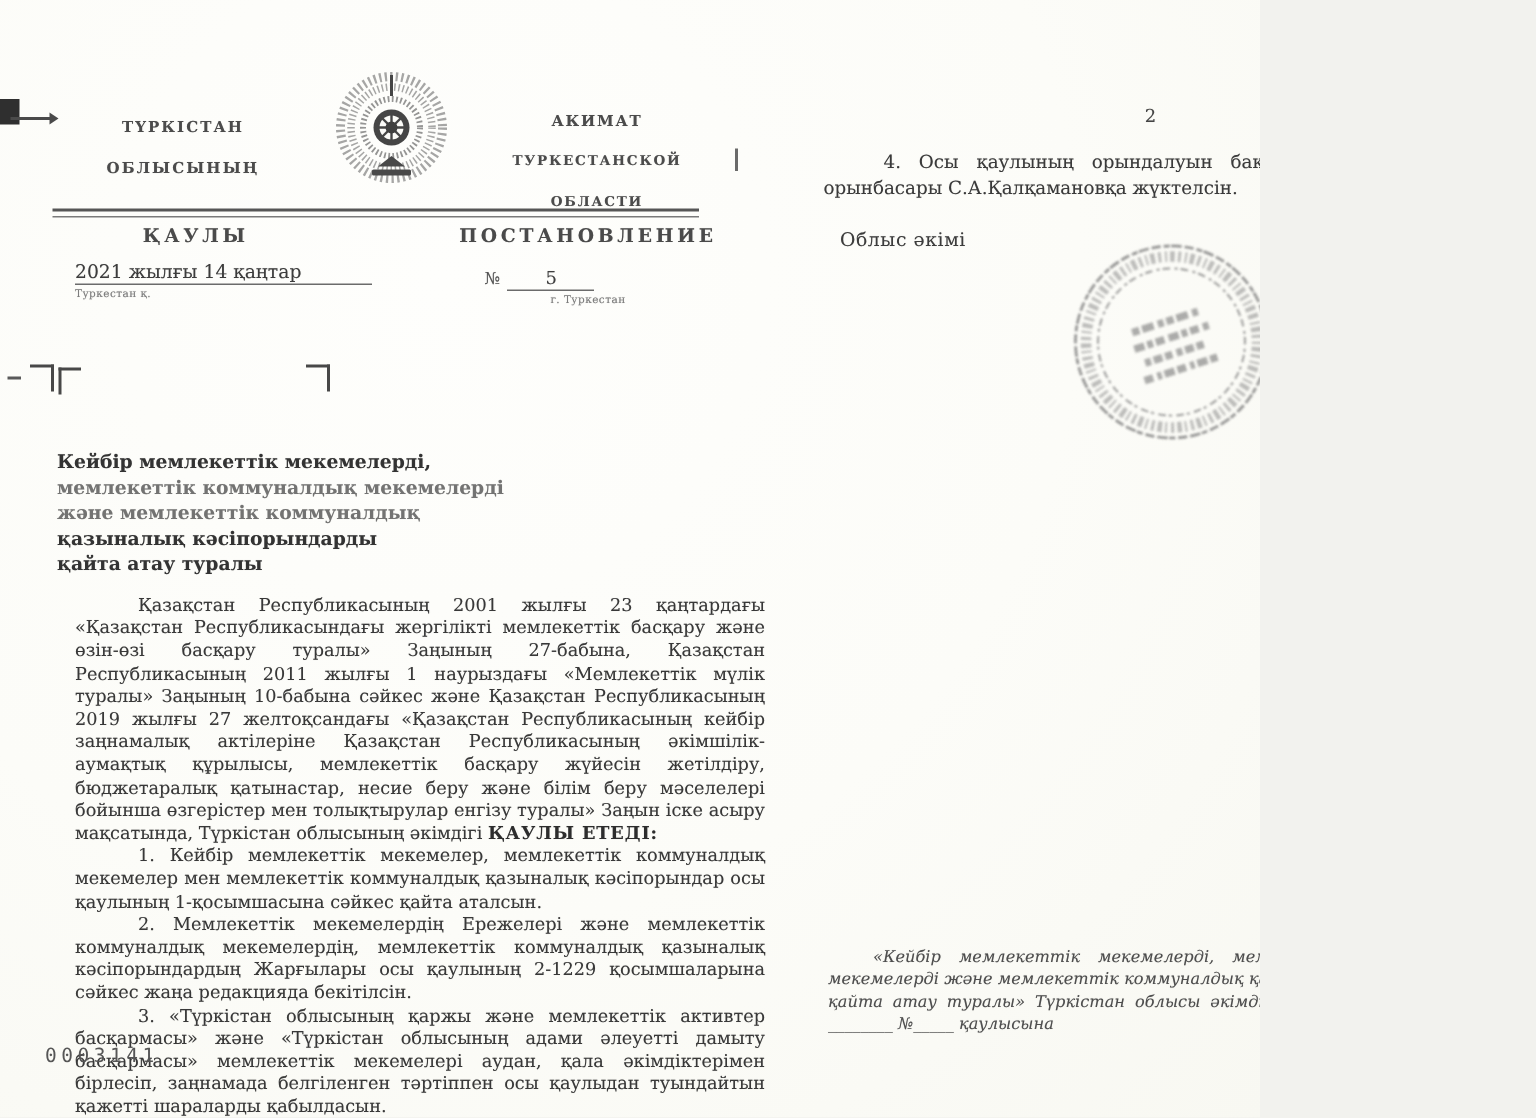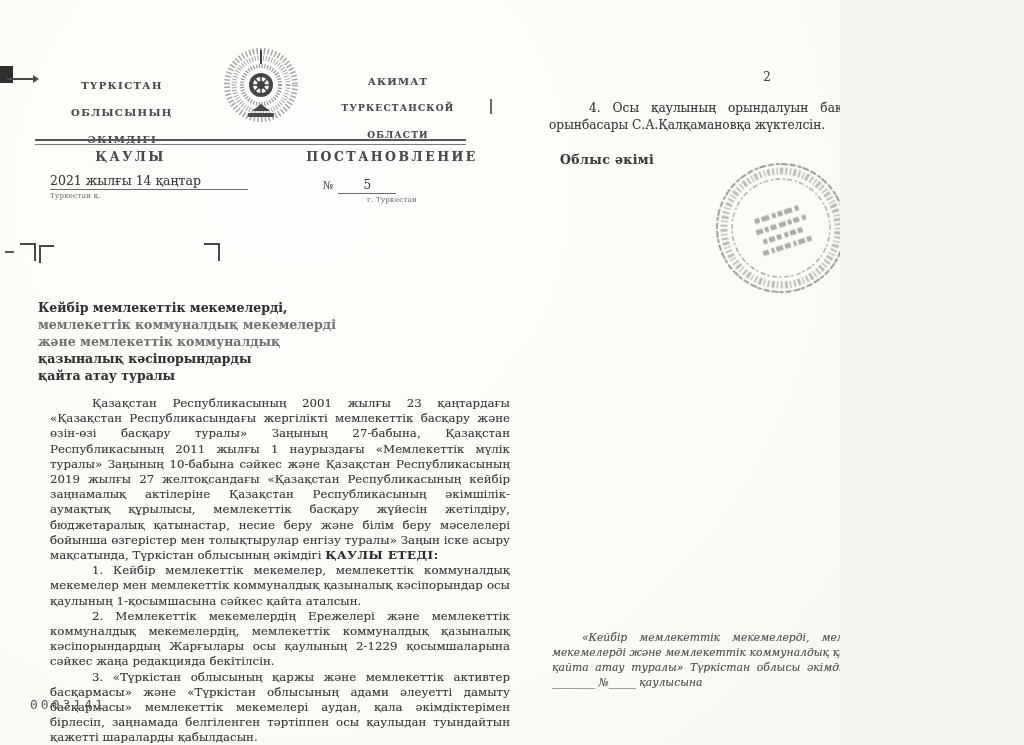--- a/index.html
+++ b/index.html
@@ -42,21 +42,21 @@
     line-height:15.2px; text-align:justify; color:#383838;}
   .body-text p{ margin:0; text-indent:42px;}
   .body-text b{ letter-spacing:.6px; color:#2d2d2d;}
   .serial{ left:30px; top:697px; font-family:"DejaVu Sans Mono","Liberation Mono",monospace;
     font-size:13px; letter-spacing:3px; color:#565656; text-shadow:none;}
   
   .page-num{ left:752px; top:70px; width:30px; text-align:center; font-size:12px; color:#444;}
   .item4{ left:537px; top:88px; width:464px; font-size:12.2px; line-height:16.5px;
     text-align:justify; color:#3a3a3a;}
   .item4 p{margin:12px; text-indent:40px;}
-  .sig-role{ left:560px; top:152px; font-size:12.5px; font-weight:bold; color:#3c3c3c; letter-spacing:.4px;}
+  .sig-role{ left:560px; top:152px; font-size:12.5px; font-weight:normal; color:#3c3c3c; letter-spacing:.4px;}
   .sig-name{ left:901px; top:152px; font-size:12.5px; font-weight:bold; color:#3c3c3c; letter-spacing:.4px;}
   .signature{ left:893px; top:114px;}
   .stamp{ left:705px; top:152px;}
   .scribble{ left:893px; top:276px;}
   .footer-ref{ left:552px; top:630px; width:442px; font-size:10.8px; font-style:italic;
     line-height:15px; text-align:justify; color:#4e4e4e;}
   .footer-ref p{margin:0; text-indent:30px;}
   
   .art-blackrect{ left:0; top:66px; width:13px; height:17px; background:#2f2f2f;}
   .art-arrow{ left:7px; top:78px; width:27px; height:2px; background:#4a4a4a;}
@@ -73,21 +73,20 @@
 </style>
 </head>
 <body>
 
 <div class="scan">
 
   <div>
 
     <div class="abs org-block org-kk">
       <div>ТҮРКІСТАН ОБЛЫСЫНЫҢ</div>
-      <div>ӘКІМДІГІ</div>
     </div>
 
     <div class="abs emblem">
       <svg width="84" height="84" viewBox="0 0 84 84">
         <defs>
             <filter id="fz0">
               <feGaussianBlur stdDeviation="0.35"></feGaussianBlur>
             </filter>
           </defs>
         <g filter="url(#fz0)">

